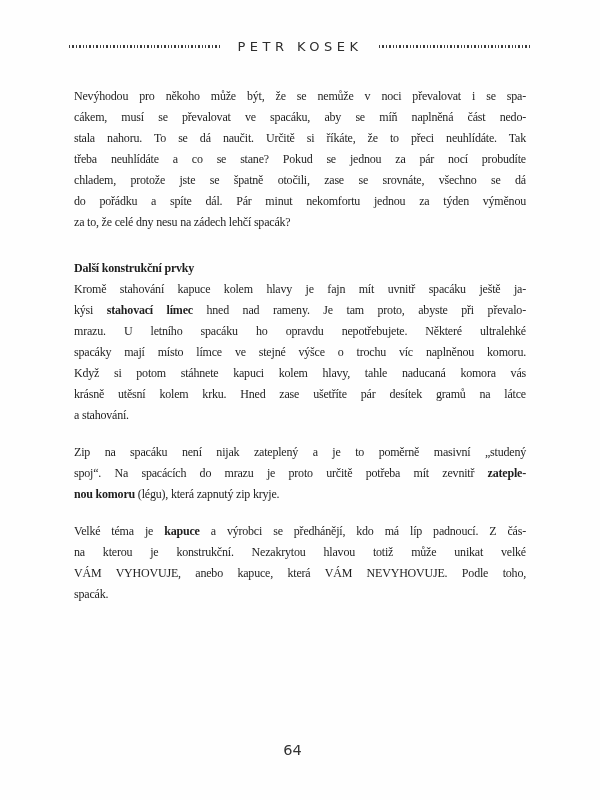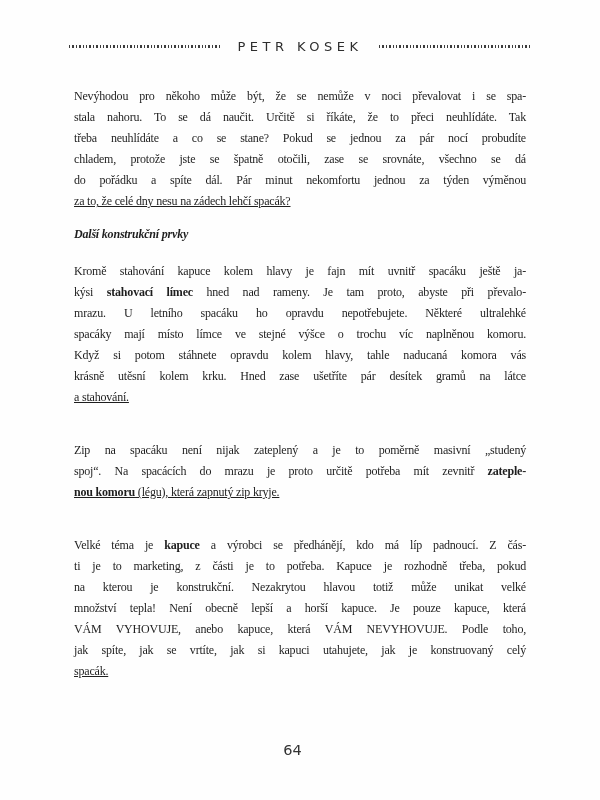--- a/index.html
+++ b/index.html
@@ -38,25 +38,25 @@
   }
   .content {
     position: absolute;
     top: 86px;
     left: 74px;
     width: 452px;
     font-size: 12px;
     line-height: 21px;
     letter-spacing: -0.2px;
   }
-  .para + .para { margin-top: 32px; }
-  .heading { margin-top: 12px; font-style: italic; font-weight: 700; }
-  .heading + .para { margin-top: 16px; }
+  .para + .para { margin-top: 16px; }
+  .heading { margin-top: 25px; font-weight: 700; }
+  .heading + .para { margin-top: 0; }
   .line { text-align: justify; text-align-last: justify; }
-  .line.last { text-align-last: left; text-decoration: underline; }
+  .line.last { text-align-last: left; }
   .line b { font-weight: 700; }
   .footer {
     position: absolute;
     top: 742px;
     left: 0;
     right: 15px;
     text-align: center;
     font-family: "DejaVu Sans", sans-serif;
     font-size: 14.5px;
     color: #333333;
@@ -68,48 +68,46 @@
 <div class="page">
   <div class="header">
     <span class="rule"></span>
     <span class="author">PETR KOSEK</span>
     <span class="rule"></span>
   </div>
 
   <div class="content">
       <div class="para">
         <div class="line"><span>Nevýhodou pro někoho může být, že se nemůže v noci převalovat i se spa-</span></div>
+        <div class="line"><span>cákem, musí se převalovat ve spacáku, aby se míň naplněná část nedo-</span></div>
         <div class="line"><span>stala nahoru. To se dá naučit. Určitě si říkáte, že to přeci neuhlídáte. Tak</span></div>
         <div class="line"><span>třeba neuhlídáte a co se stane? Pokud se jednou za pár nocí probudíte</span></div>
         <div class="line"><span>chladem, protože jste se špatně otočili, zase se srovnáte, všechno se dá</span></div>
         <div class="line"><span>do pořádku a spíte dál. Pár minut nekomfortu jednou za týden výměnou</span></div>
         <div class="line last"><span>za to, že celé dny nesu na zádech lehčí spacák?</span></div>
       </div>
       <div class="heading">Další konstrukční prvky</div>
       <div class="para">
         <div class="line"><span>Kromě stahování kapuce kolem hlavy je fajn mít uvnitř spacáku ještě ja-</span></div>
         <div class="line"><span>kýsi </span><b>stahovací límec</b><span> hned nad rameny. Je tam proto, abyste při převalo-</span></div>
         <div class="line"><span>mrazu. U letního spacáku ho opravdu nepotřebujete. Některé ultralehké</span></div>
         <div class="line"><span>spacáky mají místo límce ve stejné výšce o trochu víc naplněnou komoru.</span></div>
-        <div class="line"><span>Když si potom stáhnete opravdu kolem hlavy, tahle naducaná komora vás</span></div>
+        <div class="line"><span>Když si potom stáhnete kapuci kolem hlavy, tahle naducaná komora vás</span></div>
         <div class="line"><span>krásně utěsní kolem krku. Hned zase ušetříte pár desítek gramů na látce</span></div>
         <div class="line last"><span>a stahování.</span></div>
       </div>
       <div class="para">
         <div class="line"><span>Zip na spacáku není nijak zateplený a je to poměrně masivní „studený</span></div>
         <div class="line"><span>spoj“. Na spacácích do mrazu je proto určitě potřeba mít zevnitř </span><b>zateple-</b></div>
         <div class="line last"><b>nou komoru</b><span> (légu), která zapnutý zip kryje.</span></div>
       </div>
       <div class="para">
         <div class="line"><span>Velké téma je </span><b>kapuce</b><span> a výrobci se předhánějí, kdo má líp padnoucí. Z čás-</span></div>
-        <div class="line"><span>ti je to marketing, z části je to potřeba. Kapuce je rozhodně třeba, pokud</span></div>
         <div class="line"><span>na kterou je konstrukční. Nezakrytou hlavou totiž může unikat velké</span></div>
-        <div class="line"><span>množství tepla! Není obecně lepší a horší kapuce. Je pouze kapuce, která</span></div>
         <div class="line"><span>VÁM VYHOVUJE, anebo kapuce, která VÁM NEVYHOVUJE. Podle toho,</span></div>
-        <div class="line"><span>jak spíte, jak se vrtíte, jak si kapuci utahujete, jak je konstruovaný celý</span></div>
         <div class="line last"><span>spacák.</span></div>
       </div>
     </div>
 
   <div class="footer">
     <span>64</span>
   </div>
 </div>
 
 </body></html>

